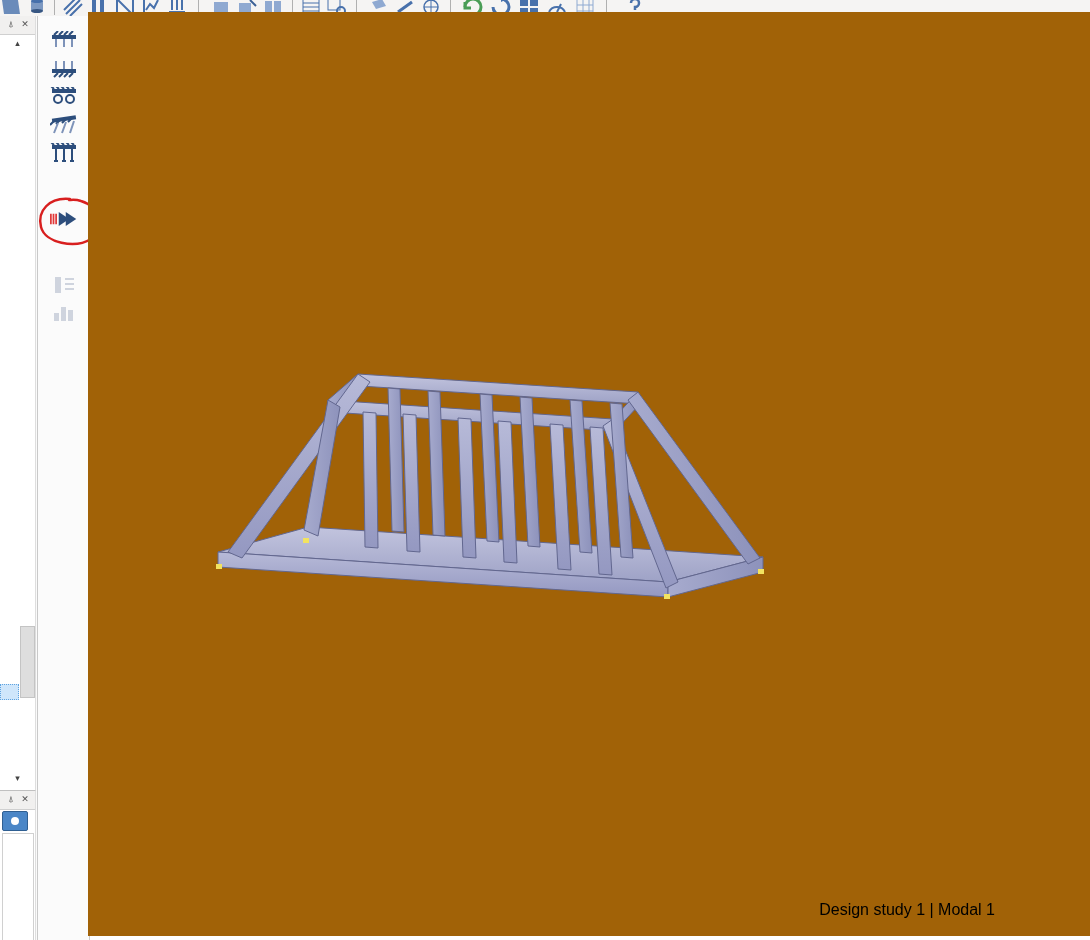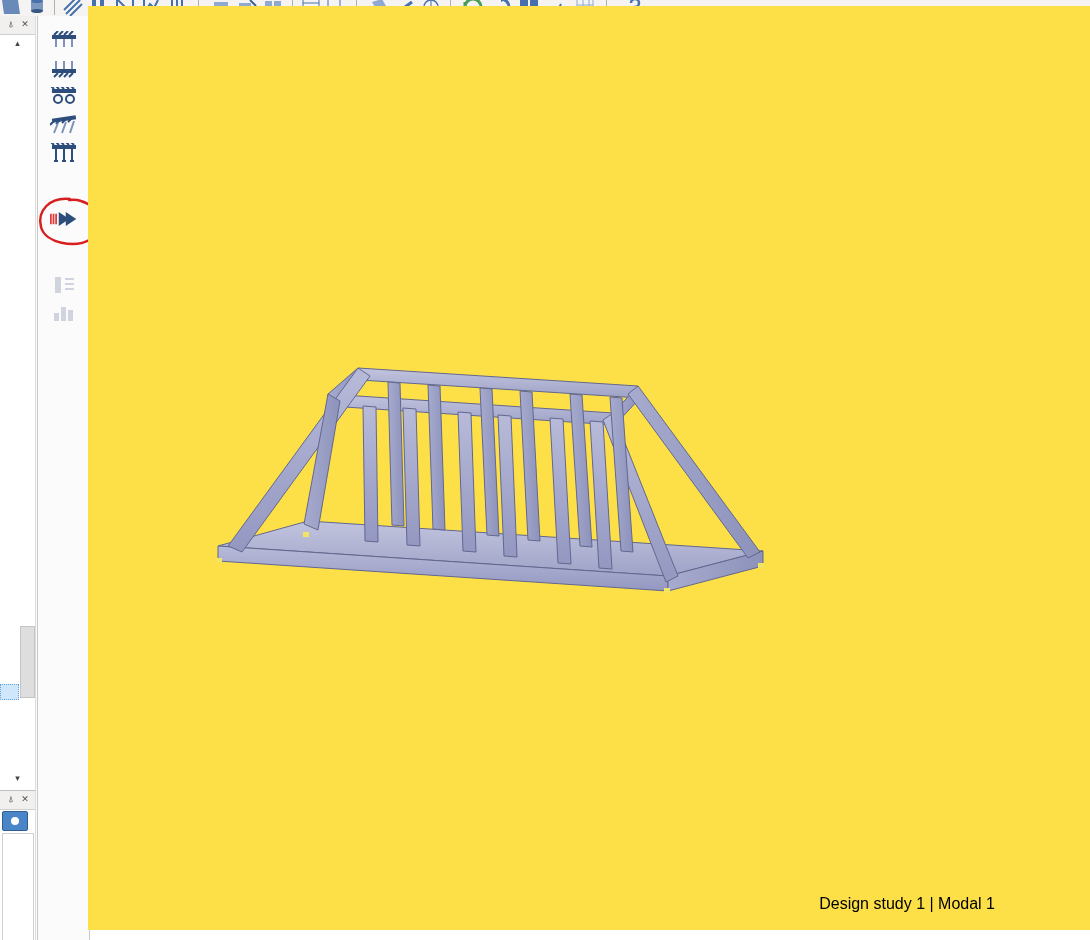--- a/index.html
+++ b/index.html
@@ -169,24 +169,24 @@
   .annot-circle {
     position: absolute;
     left: 35px; top: 195px;
     width: 70px; height: 55px;
     pointer-events: none;
   }
 
   
   .viewport {
     position: absolute;
-    left: 88px; top: 6px;
+    left: 88px; top: 12px;
     width: 1002px;
     height: 924px;
-    background: #fde047;
+    background: #a16207;
   }
   .model-svg {
     position: absolute;
     left: 120px;
     top: 340px;
     width: 570px;
     height: 260px;
   }
   .status-text {
     position: absolute;

